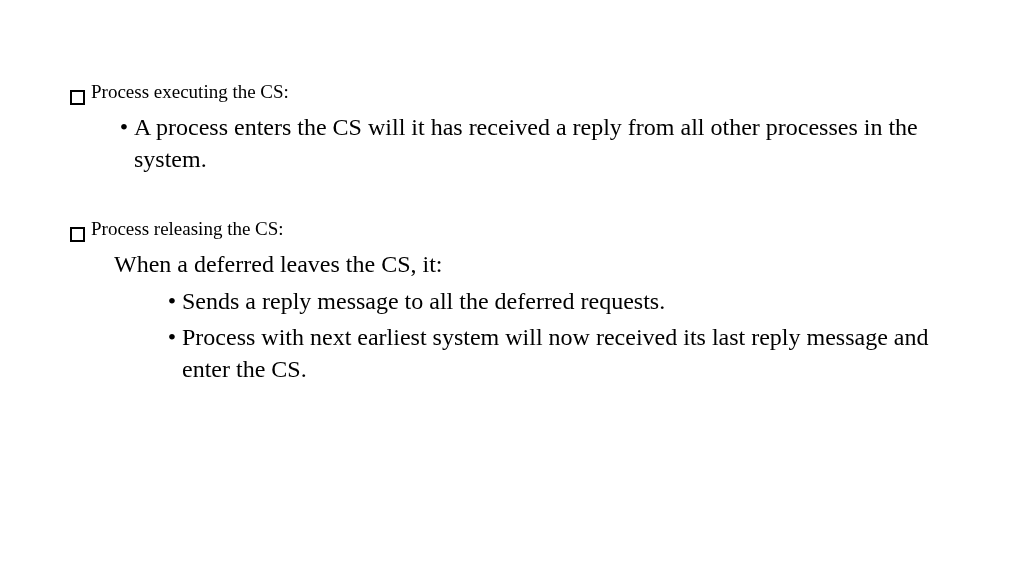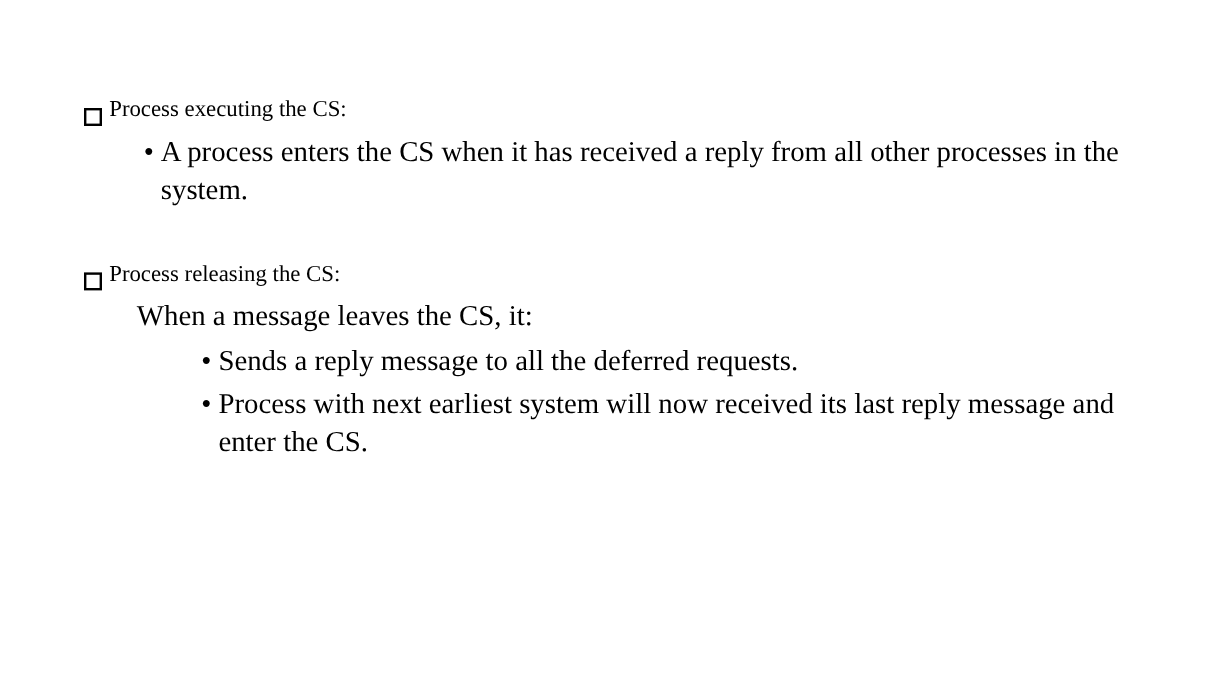--- a/index.html
+++ b/index.html
@@ -70,32 +70,32 @@
 <body>
 
 <div class="section">
   <div class="heading-row">
     <span class="square-bullet"></span>
     <span class="heading-text">Process executing the CS:</span>
   </div>
   <div class="sub-list">
     <div class="bullet-row">
       <span class="dot-bullet">•</span>
-      <span class="bullet-text">A process enters the CS when it has received a reply from all other processes in the system.</span>
+      <span class="bullet-text">A process enters the CS will it has received a reply from all other processes in the system.</span>
     </div>
   </div>
 </div>
 
 <div class="section">
   <div class="heading-row">
     <span class="square-bullet"></span>
     <span class="heading-text">Process releasing the CS:</span>
   </div>
   <div class="sub-list">
-    <div class="sub-intro">When a message leaves the CS, it:</div>
+    <div class="sub-intro">When a deferred leaves the CS, it:</div>
     <div class="nested">
       <div class="bullet-row">
         <span class="dot-bullet">•</span>
         <span class="bullet-text">Sends a reply message to all the deferred requests.</span>
       </div>
       <div class="bullet-row">
         <span class="dot-bullet">•</span>
         <span class="bullet-text">Process with next earliest system will now received its last reply message and enter the CS.</span>
       </div>
     </div>

